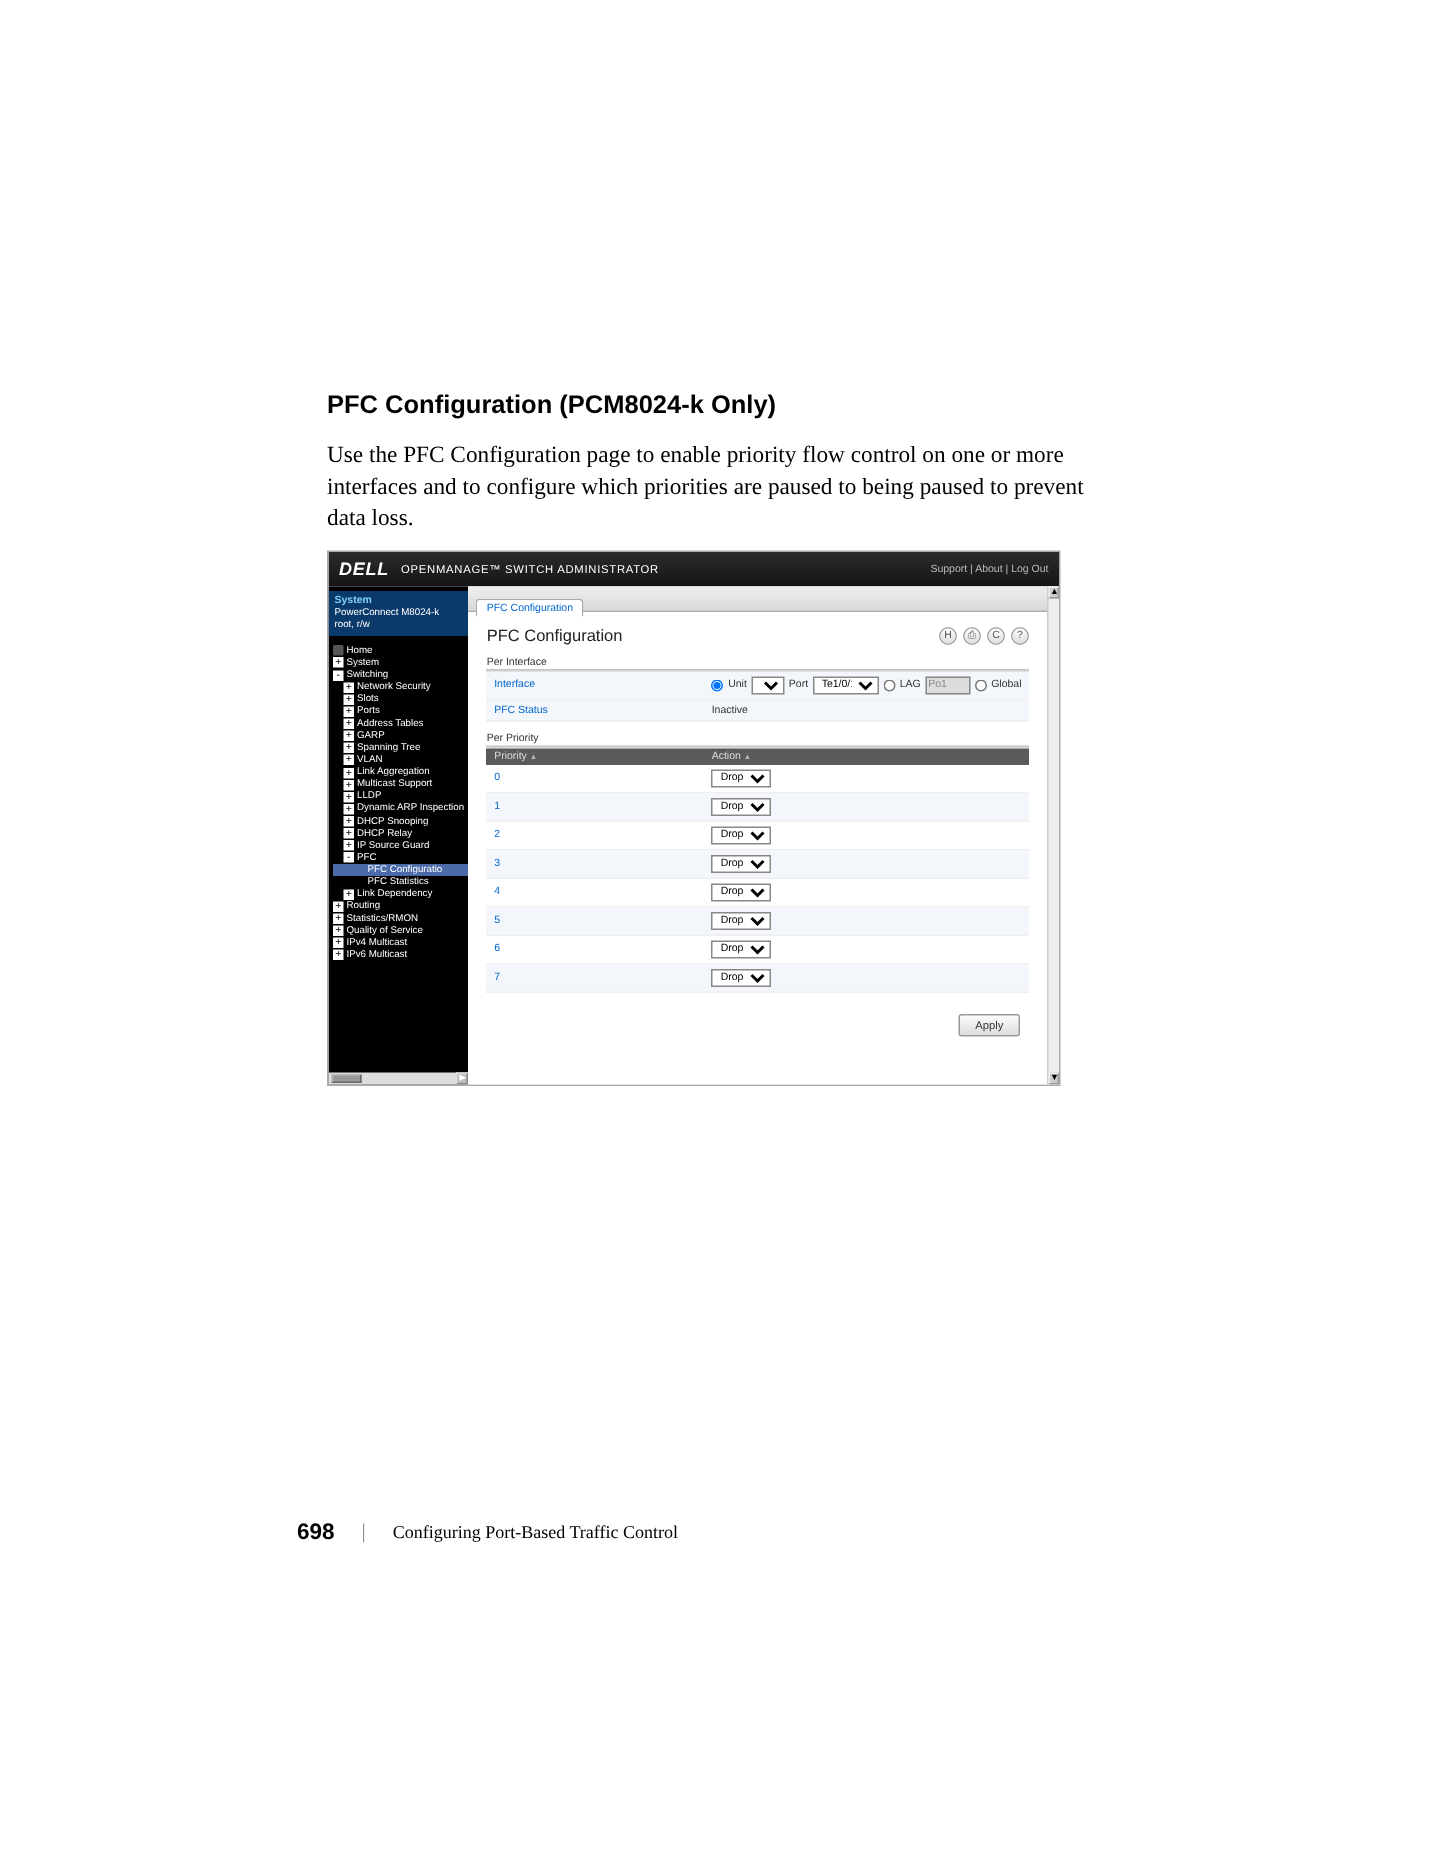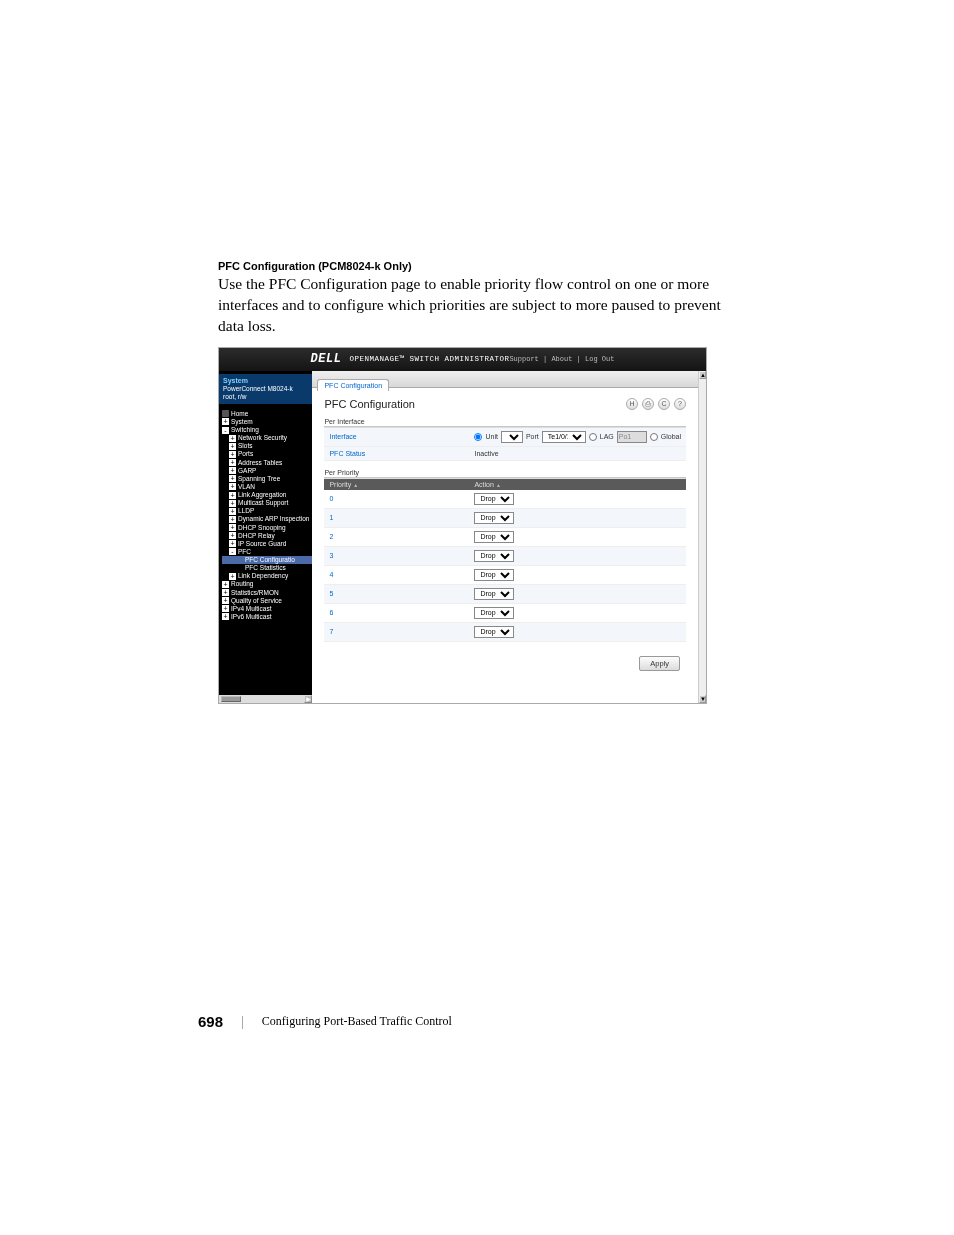--- a/index.html
+++ b/index.html
@@ -10,22 +10,22 @@
     height: 1235px;
     position: relative;
     color: #000;
   }
   .page {
     padding: 260px 218px 0 218px;
   }
   h2.section-title {
     font-family: Arial, Helvetica, sans-serif;
     font-weight: bold;
-    font-size: 11px;
-    margin-bottom: 2px;
+    font-size: 17px;
+    margin-bottom: 14px;
   }
   p.body-text {
     font-size: 15.5px;
     line-height: 1.35;
     margin-bottom: 10px;
   }
   .arrow { font-family: Arial, sans-serif; }
   .figcap {
     font-family: Arial, Helvetica, sans-serif;
     font-weight: bold;
@@ -42,24 +42,23 @@
     font-family: Arial, Helvetica, sans-serif;
     position: relative;
     overflow: hidden;
   }
   .shot-topbar {
     height: 23px;
     background: linear-gradient(#2c2c2c,#141414);
     color: #ccc;
     font-size: 7px;
     display: flex;
-    justify-content: center;
+    justify-content: space-between;
     align-items: center;
     padding: 0 7px;
-    font-family: Liberation Mono, monospace;
   }
   .shot-topbar .brand { font-weight: bold; font-style: italic; color: #fff; font-size: 12px; letter-spacing: 0.5px; display:flex; align-items:center; gap:8px;}
   .shot-topbar .brand .suite { font-style: normal; font-weight: normal; font-size: 7.5px; letter-spacing: 0.5px; }
   .shot-topbar .suplinks { font-size: 7px; color: #bbb; }
   .shot-body { display: flex; height: calc(100% - 23px); }
   .sidebar {
     width: 96px;
     background: #000;
     color: #fff;
     font-size: 6.5px;
@@ -181,21 +180,21 @@
   .page-footer .pn { font-family: Arial, Helvetica, sans-serif; font-weight:bold; font-size:15px;}
   .page-footer .div { color:#888; font-size:14px; }
   .page-footer .chap { font-size:12px; }
 </style>
 </head>
 <body>
 
 <div class="page">
   <h2 class="section-title">PFC Configuration (PCM8024-k Only)</h2>
 
-  <p class="body-text">Use the PFC Configuration page to enable priority flow control on one or more interfaces and to configure which priorities are subject to more paused to prevent data loss.</p>
+  <p class="body-text">Use the PFC Configuration page to enable priority flow control on one or more interfaces and to configure which priorities are paused to being paused to prevent data loss.</p>
 
 
 
   <div class="shot">
     <div class="shot-topbar">
       <div class="brand">
         <span>DELL</span>
         <span class="suite">OPENMANAGE™ SWITCH ADMINISTRATOR</span>
       </div>
       <div class="suplinks">Support  |  About  |  Log Out</div>

